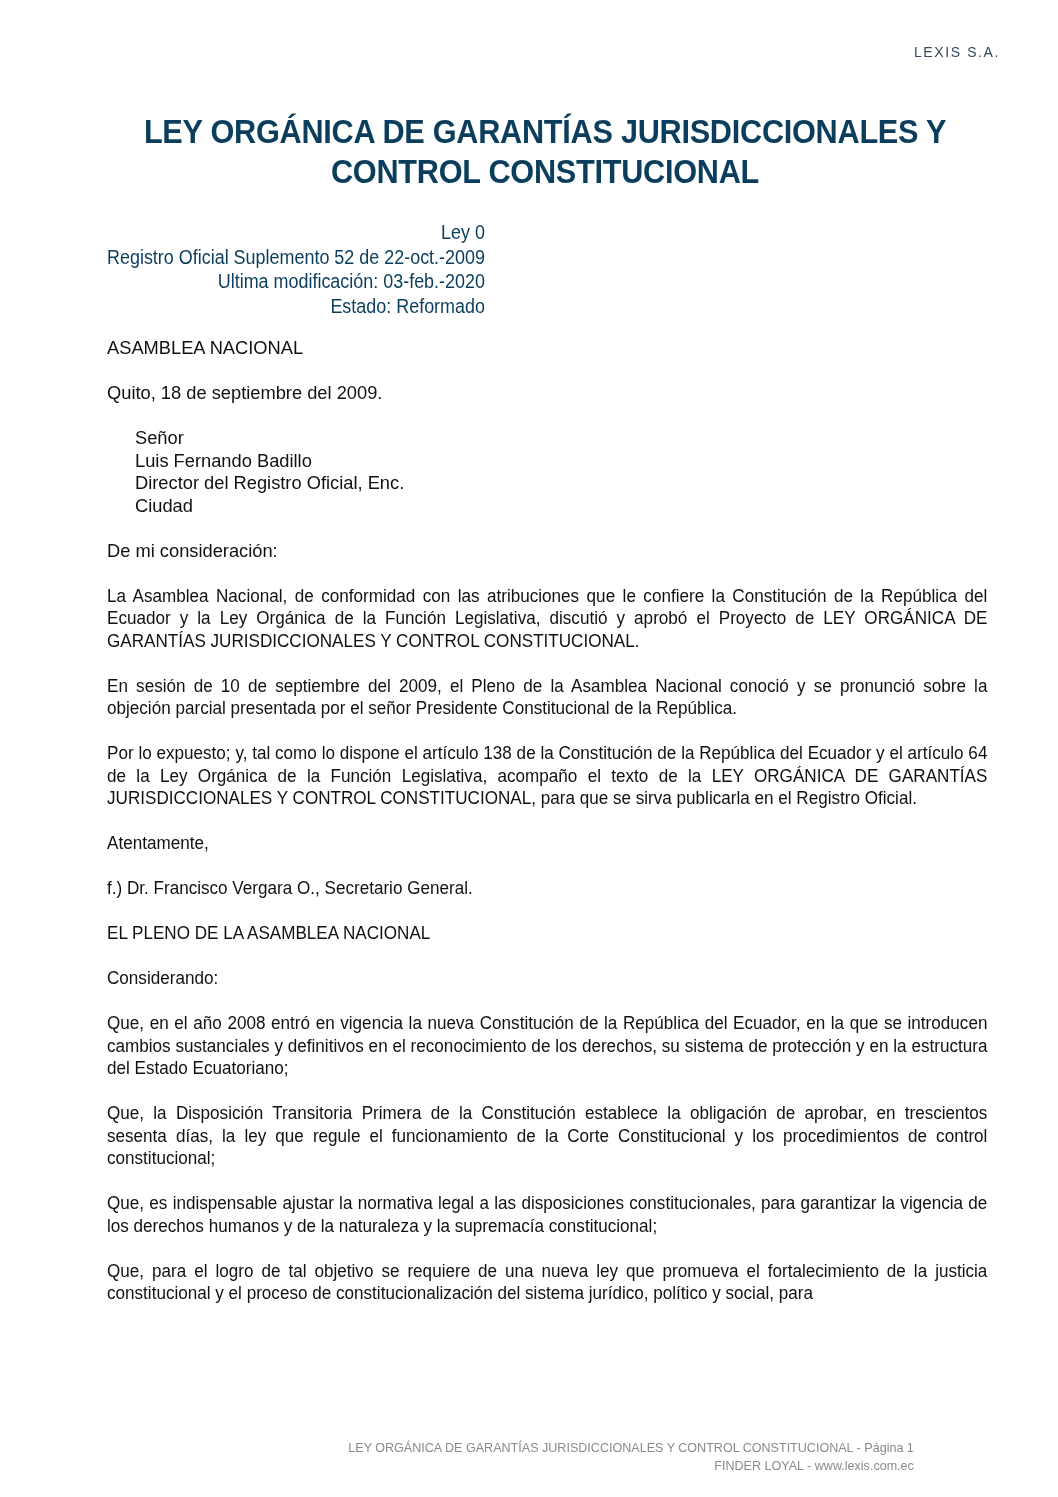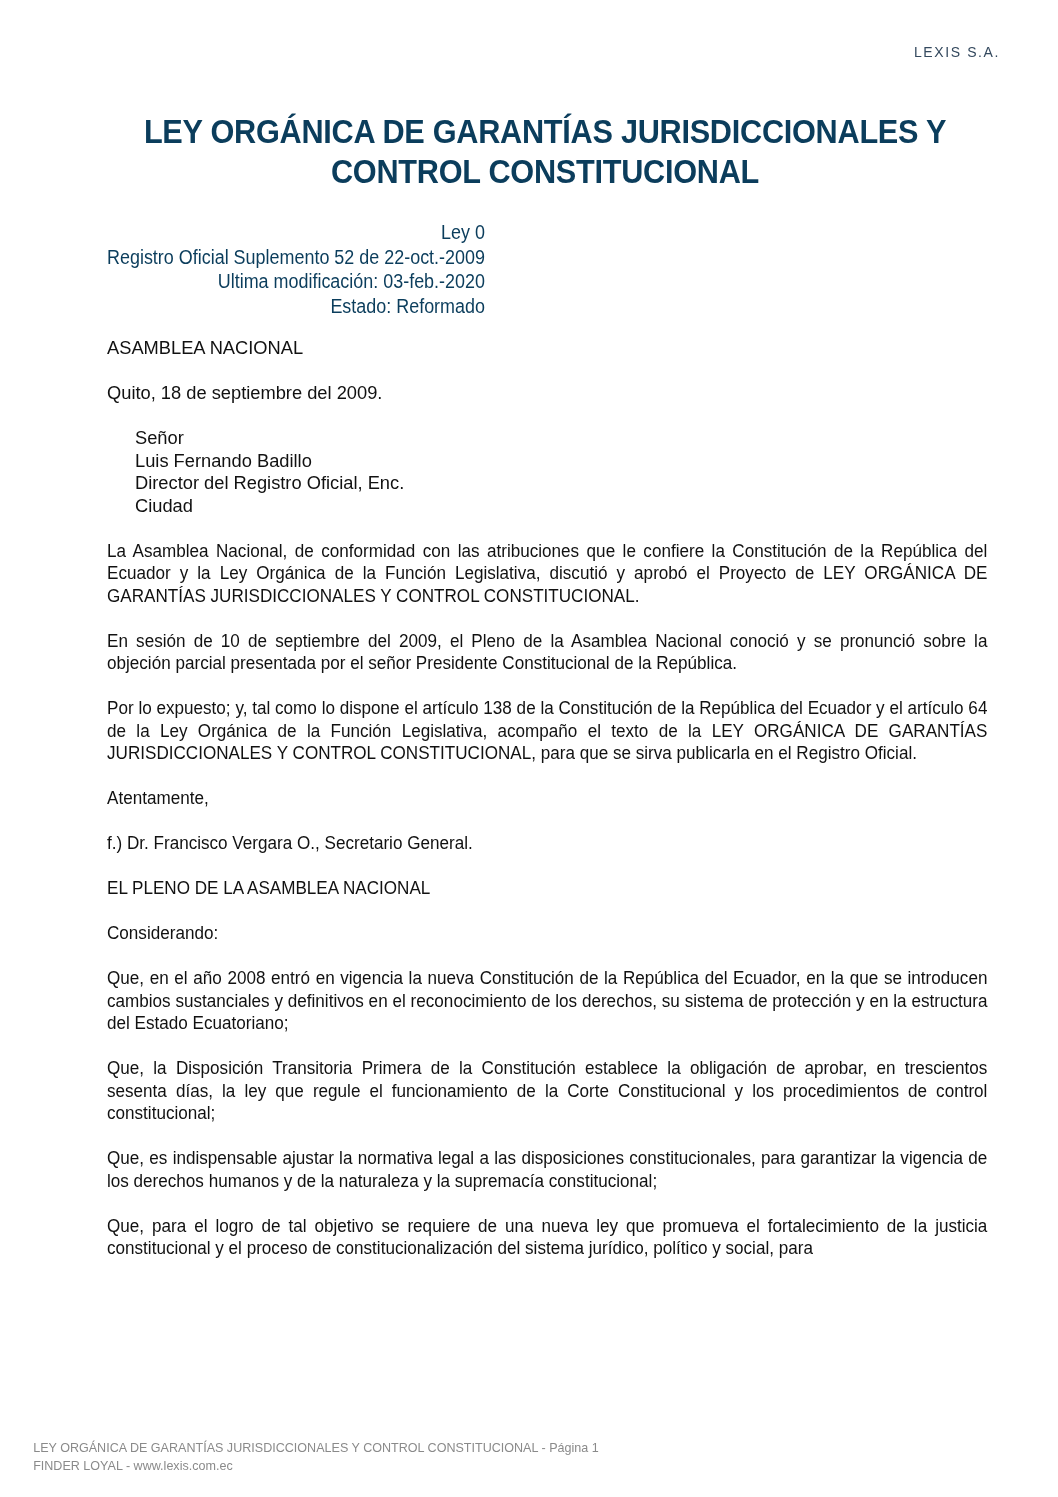--- a/index.html
+++ b/index.html
@@ -11,21 +11,21 @@
          font-weight: bold; font-size: 33px; line-height: 40px; color: #0b3d5c;
          transform: scaleX(0.93); transform-origin: center top; letter-spacing: -0.3px; }
   .meta { position: absolute; top: 220px; left: 107px; font-size: 19.5px; line-height: 24.5px;
          color: #0b3d5c; text-align: right; }
   .meta div { transform: scaleX(0.92); transform-origin: left; white-space: nowrap; }
   .body { position: absolute; top: 337px; left: 107px; width: 880px; font-size: 18.3px;
          line-height: 22.5px; }
   .p { margin: 0 0 22.5px 0; text-align: justify; }
   .p.cond { transform: scaleX(0.935); transform-origin: left; width: 107%; }
   .p .line { display: block; margin-left: 28px; }
-  .footer { position: absolute; top: 1439px; left: 0; width: 947px; text-align: left;
+  .footer { position: absolute; top: 1439px; left: 0; width: 947px; text-align: right;
          font-size: 13.5px; line-height: 18px; color: #8a8a8a; }
   .footer div { transform: scaleX(0.93); }
 </style>
 </head>
 <body>
 
 <div class="header-brand">LEXIS S.A.</div>
 
 <div class="title">
   <div>LEY ORGÁNICA DE GARANTÍAS JURISDICCIONALES Y</div>
@@ -41,20 +41,21 @@
 
 <div class="body">
   <p class="p">ASAMBLEA NACIONAL</p>
   <p class="p">Quito, 18 de septiembre del 2009.</p>
   <p class="p">
     <span class="line">Señor</span>
     <span class="line">Luis Fernando Badillo</span>
     <span class="line">Director del Registro Oficial, Enc.</span>
     <span class="line">Ciudad</span>
   </p>
+  <p class="p">De mi consideración:</p>
   <p class="p cond">La Asamblea Nacional, de conformidad con las atribuciones que le confiere la Constitución de la República del Ecuador y la Ley Orgánica de la Función Legislativa, discutió y aprobó el Proyecto de LEY ORGÁNICA DE GARANTÍAS JURISDICCIONALES Y CONTROL CONSTITUCIONAL.</p>
   <p class="p cond">En sesión de 10 de septiembre del 2009, el Pleno de la Asamblea Nacional conoció y se pronunció sobre la objeción parcial presentada por el señor Presidente Constitucional de la República.</p>
   <p class="p cond">Por lo expuesto; y, tal como lo dispone el artículo 138 de la Constitución de la República del Ecuador y el artículo 64 de la Ley Orgánica de la Función Legislativa, acompaño el texto de la LEY ORGÁNICA DE GARANTÍAS JURISDICCIONALES Y CONTROL CONSTITUCIONAL, para que se sirva publicarla en el Registro Oficial.</p>
   <p class="p cond">Atentamente,</p>
   <p class="p cond">f.) Dr. Francisco Vergara O., Secretario General.</p>
   <p class="p cond">EL PLENO DE LA ASAMBLEA NACIONAL</p>
   <p class="p cond">Considerando:</p>
   <p class="p cond">Que, en el año 2008 entró en vigencia la nueva Constitución de la República del Ecuador, en la que se introducen cambios sustanciales y definitivos en el reconocimiento de los derechos, su sistema de protección y en la estructura del Estado Ecuatoriano;</p>
   <p class="p cond">Que, la Disposición Transitoria Primera de la Constitución establece la obligación de aprobar, en trescientos sesenta días, la ley que regule el funcionamiento de la Corte Constitucional y los procedimientos de control constitucional;</p>
   <p class="p cond">Que, es indispensable ajustar la normativa legal a las disposiciones constitucionales, para garantizar la vigencia de los derechos humanos y de la naturaleza y la supremacía constitucional;</p>

